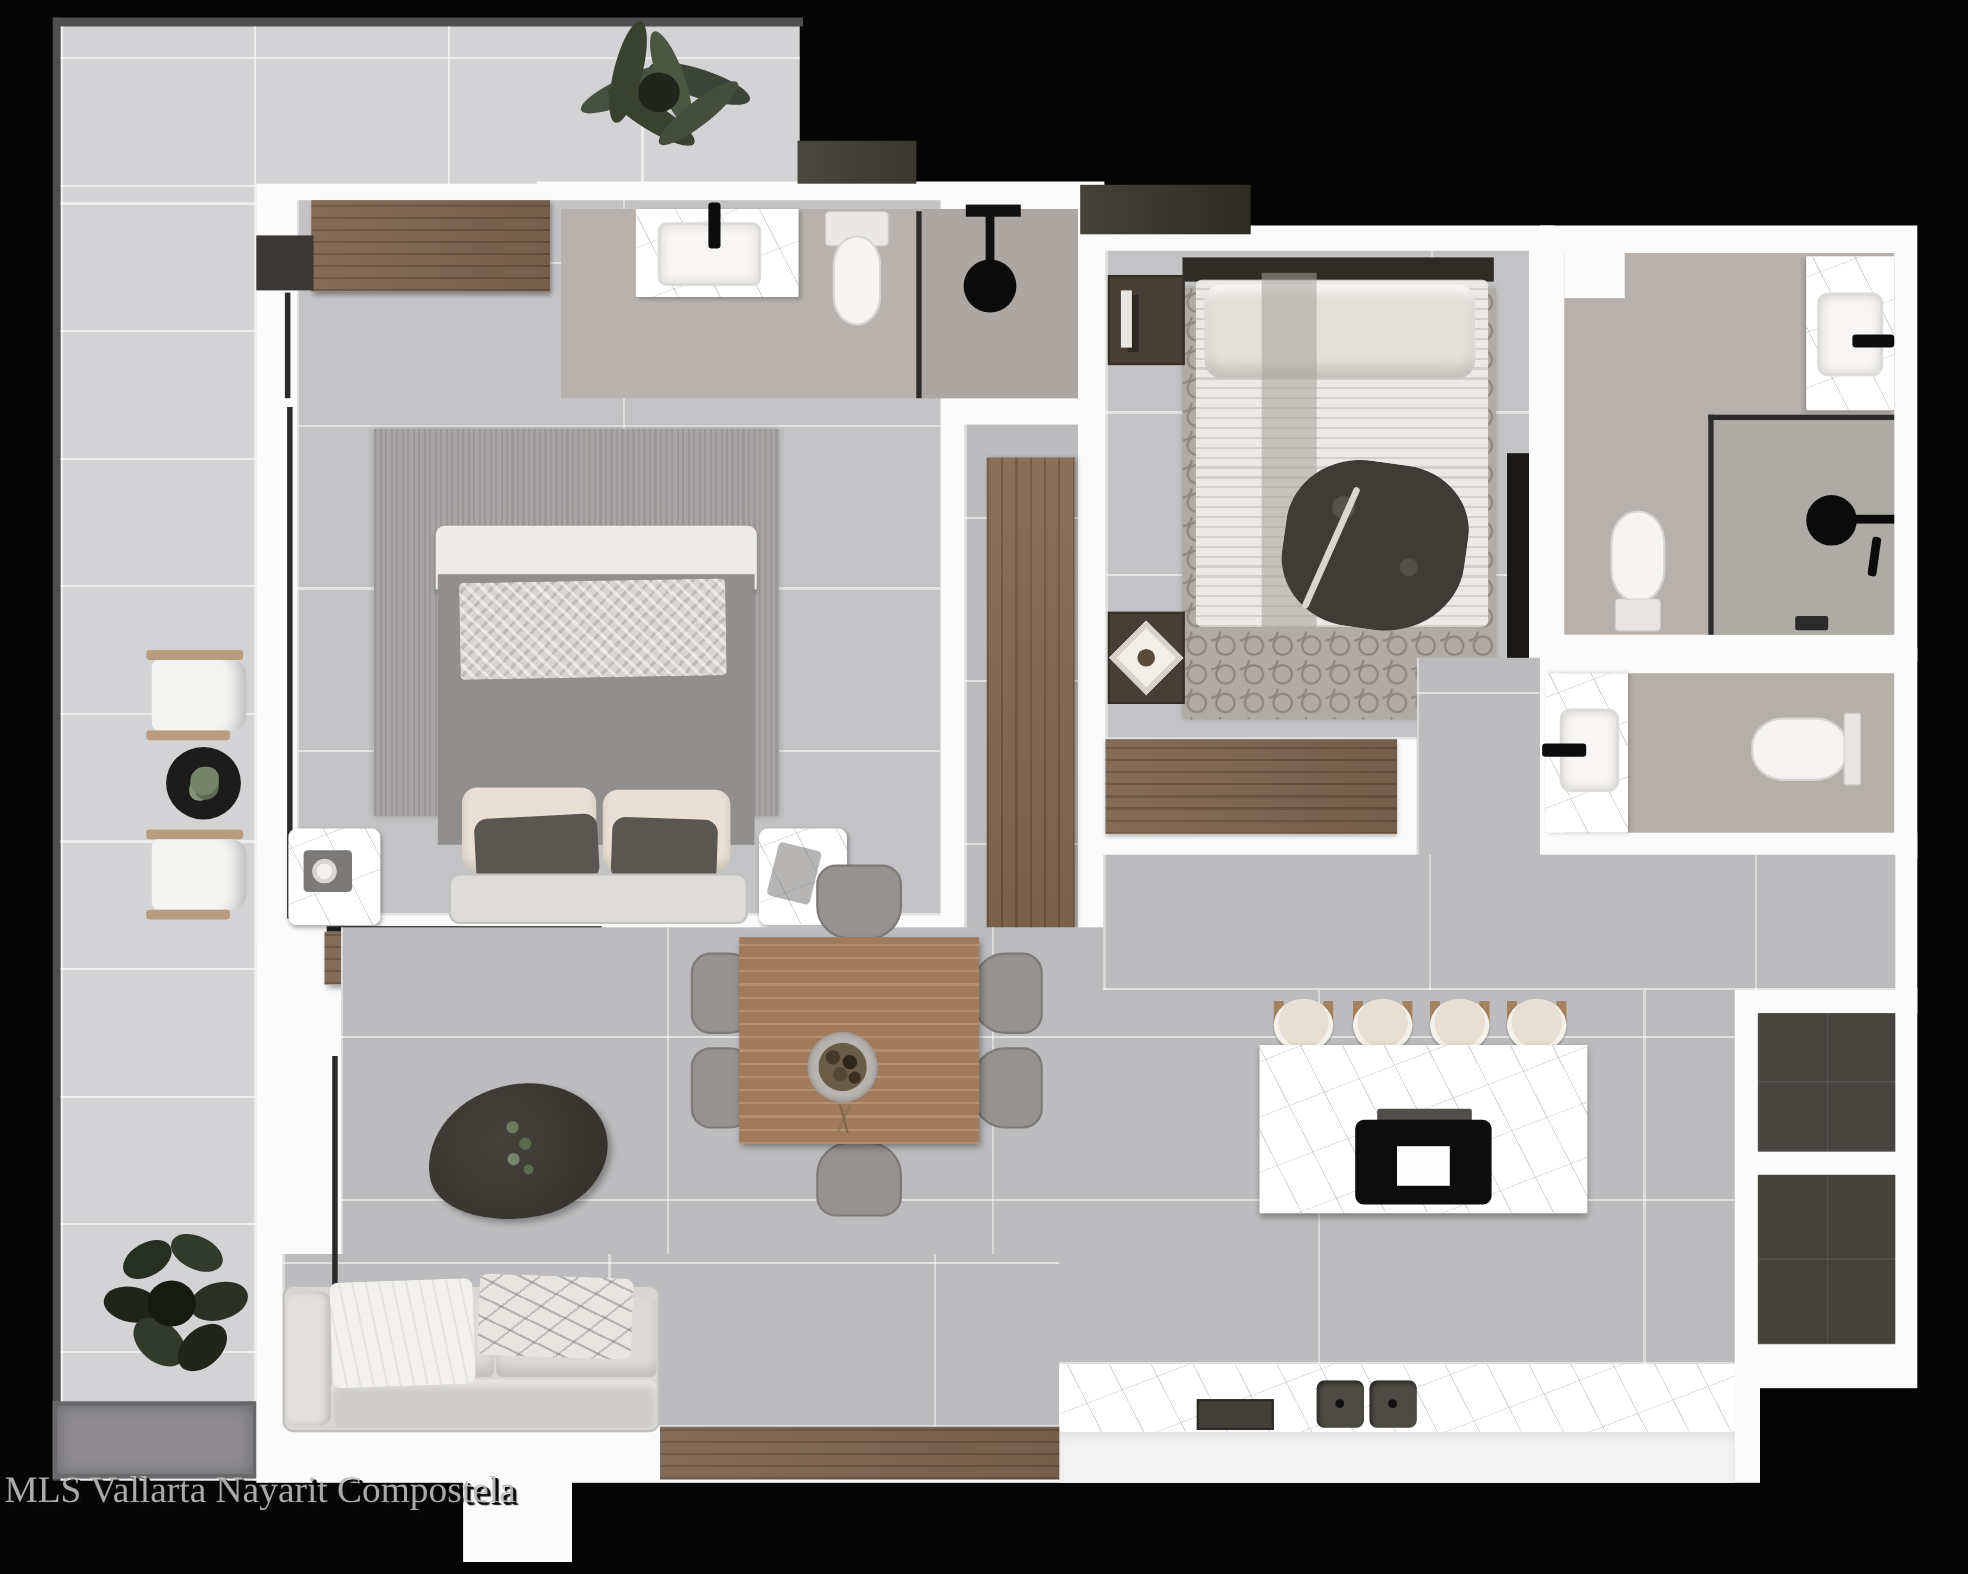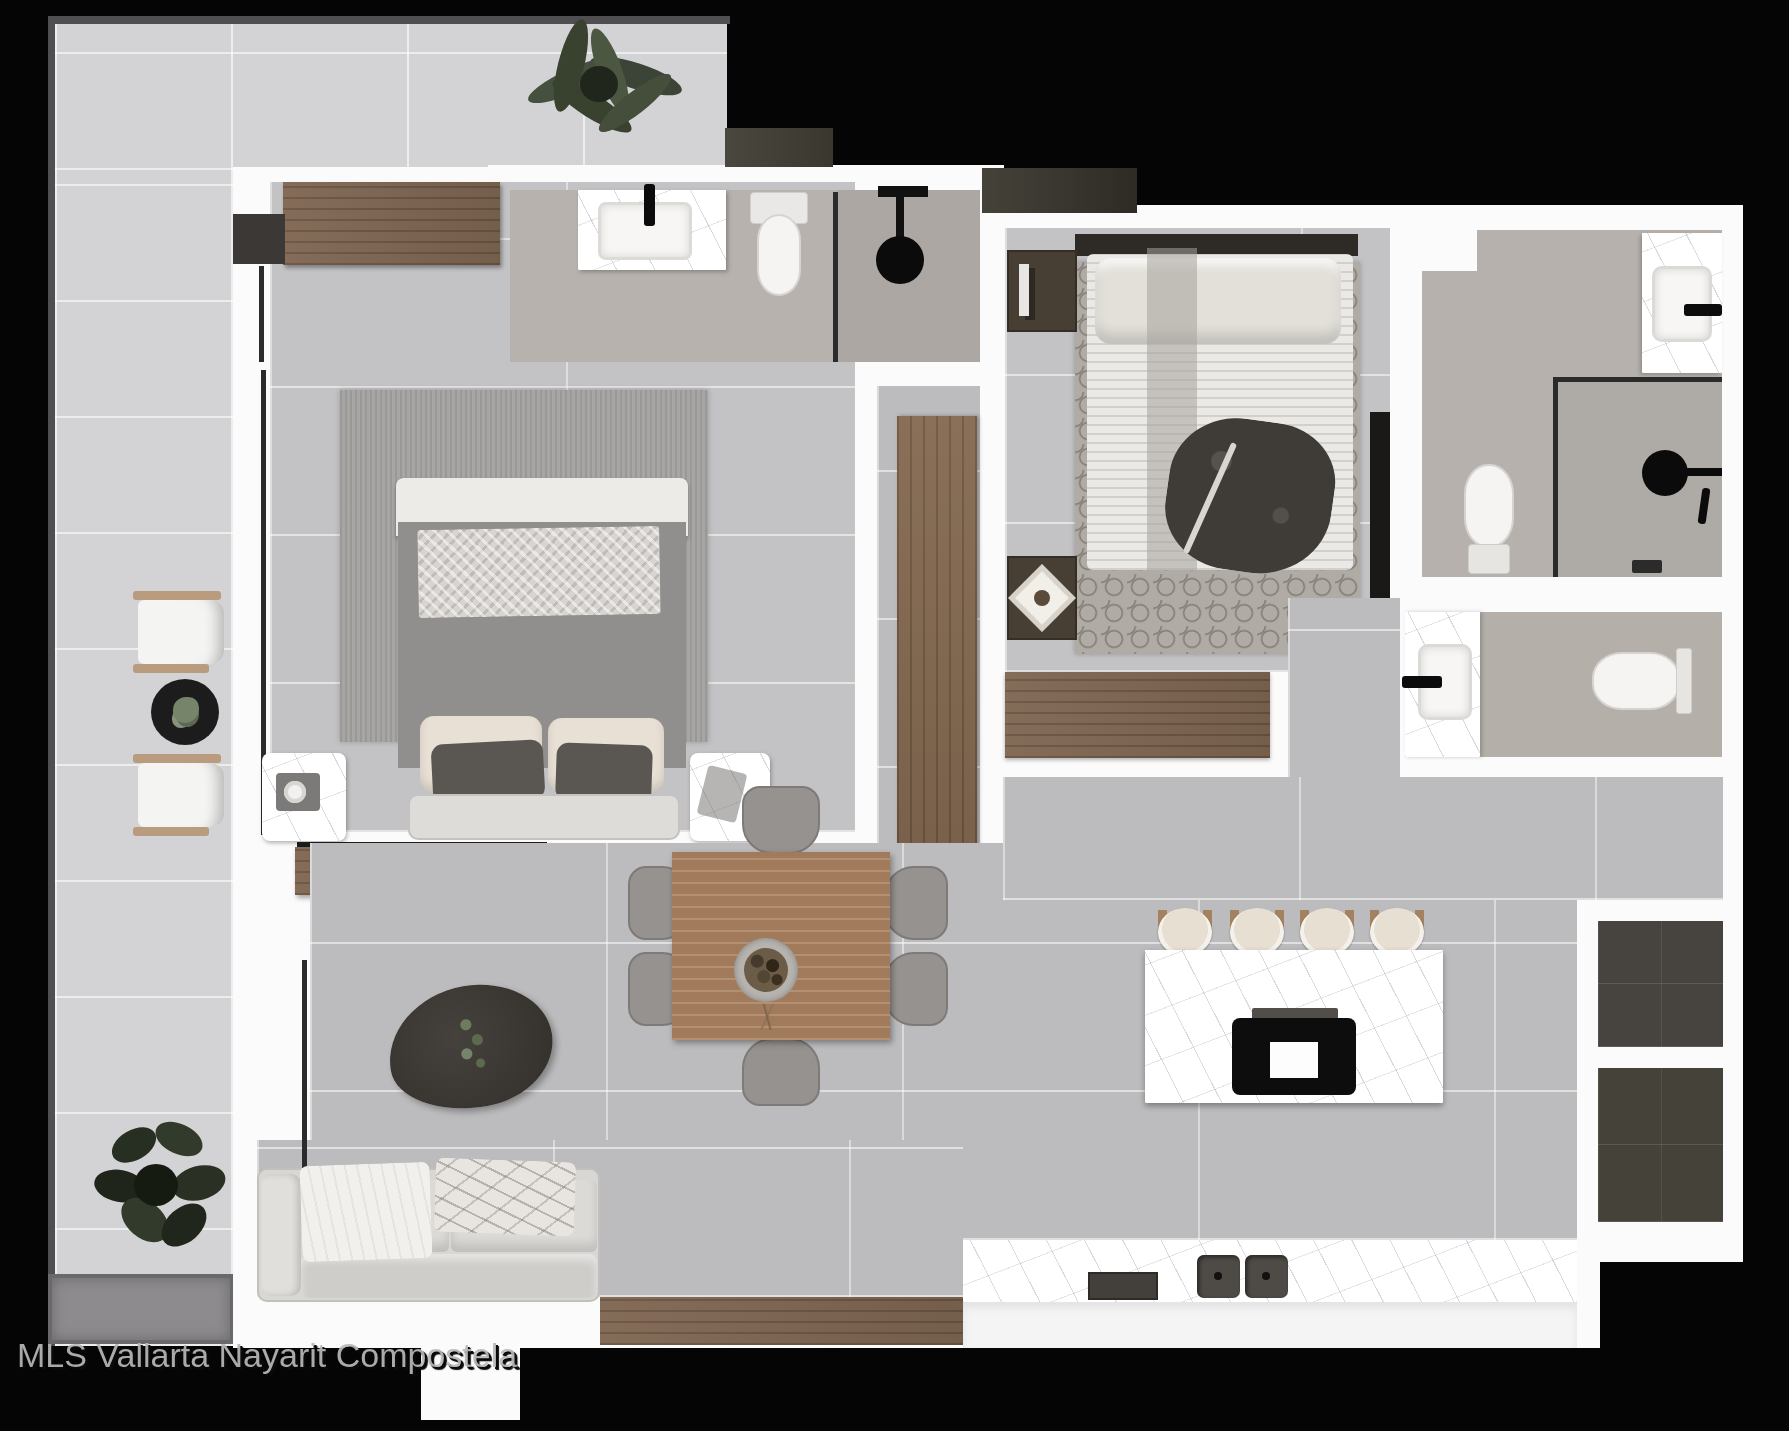--- a/index.html
+++ b/index.html
@@ -272,15 +272,15 @@
   </div>
 
   <div style="left:1598px;top:921px;width:125px;height:126px;background:#474440;
        background-image:linear-gradient(0deg, rgba(255,255,255,.12) 0 1px, rgba(0,0,0,0) 1px),linear-gradient(90deg, rgba(255,255,255,.08) 0 1px, rgba(0,0,0,0) 1px);background-size:63px 63px;"></div>
   <div style="left:1598px;top:1068px;width:125px;height:154px;background:#454239;
        background-image:linear-gradient(0deg, rgba(255,255,255,.12) 0 1px, rgba(0,0,0,0) 1px),linear-gradient(90deg, rgba(255,255,255,.08) 0 1px, rgba(0,0,0,0) 1px);background-size:63px 77px;"></div>
 
   <div style="left:725px;top:128px;width:108px;height:39px;background:linear-gradient(90deg,#4a473f,#3a372f);"></div>
   <div style="left:982px;top:168px;width:155px;height:45px;background:linear-gradient(90deg,#45423a,#2e2b25);"></div>
 
-  <div id="watermark" style="left:17px;top:1336px;">MLS Vallarta Nayarit Compostela</div>
+  <div id="watermark" style="left:4px;top:1336px;font-family:Liberation Serif, serif;">MLS Vallarta Nayarit Compostela</div>
 
 </div>
 
 </body></html>

